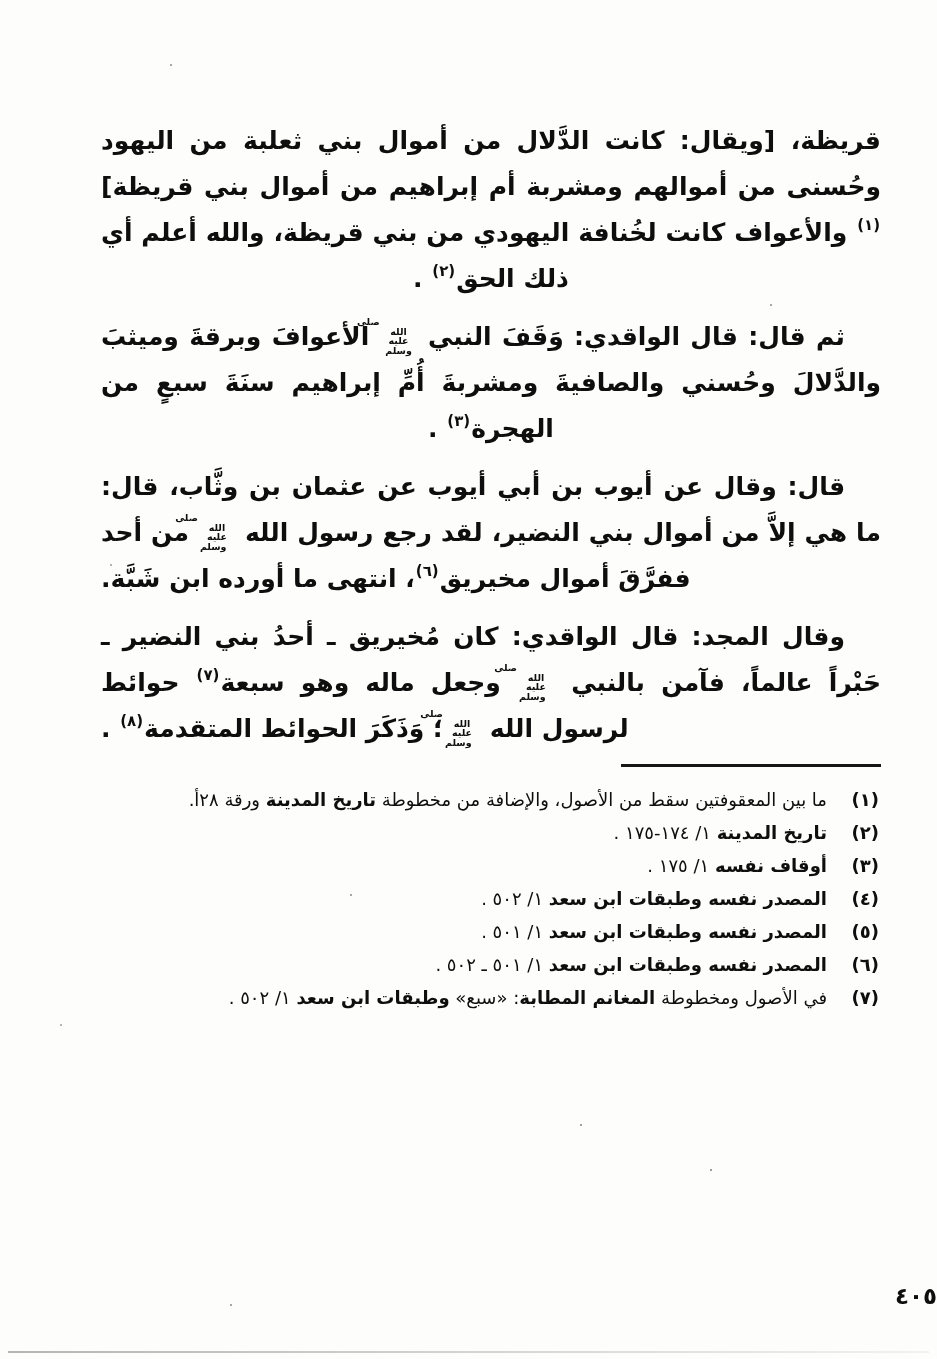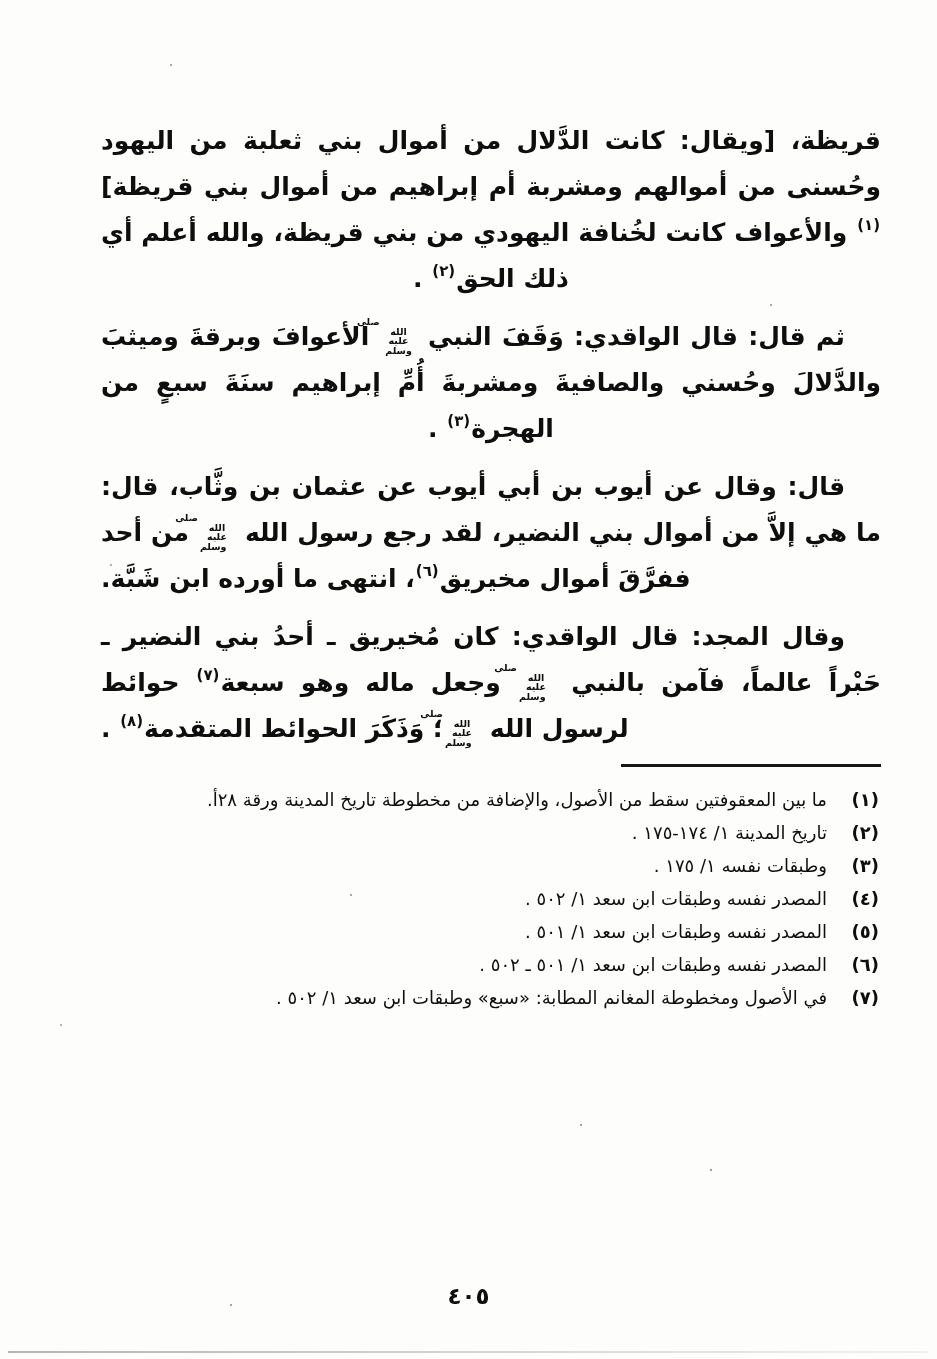--- a/index.html
+++ b/index.html
@@ -50,42 +50,42 @@
     margin:6px 0 16px auto;
   }
   .fn{
     position:relative;padding-right:54px;
     font-size:18px;font-weight:400;line-height:33px;
     text-align:justify;
   }
   .fn .marker{
     position:absolute;right:2px;top:0;font-weight:700;
   }
-  .b{font-weight:400;}
+  .b{font-weight:700;}
   .page-number{
     position:absolute;bottom:50px;left:0;width:100%;
-    text-align:center;font-size:23px;font-weight:700;direction:rtl;
+    font-size:23px;font-weight:700;direction:rtl;
   }
 </style>
 </head>
 <body>
 
 <div class="page">
   <div class="text-block">
     <div>
         <p class="para" style="text-align-last: center;">قريظة، [ويقال: كانت الدَّلال من أموال بني ثعلبة من اليهود وحُسنى من أموالهم ومشربة أم إبراهيم من أموال بني قريظة]<sup class="fnref">(١)</sup> والأعواف كانت لخُنافة اليهودي من بني قريظة، والله أعلم أي ذلك الحق<sup class="fnref">(٢)</sup> .</p>
         <p class="para indent" style="text-align-last: center;">ثم قال: قال الواقدي: وَقَفَ النبي <span class="saw">صلى الله عليه وسلم</span> الأعوافَ وبرقةَ وميثبَ والدَّلالَ وحُسني والصافيةَ ومشربةَ أُمِّ إبراهيم سنَةَ سبعٍ من الهجرة<sup class="fnref">(٣)</sup> .</p>
         <p class="para indent" style="text-align-last: left;">قال: وقال عن أيوب بن أبي أيوب عن عثمان بن وثَّاب، قال: ما هي إلاَّ من أموال بني النضير، لقد رجع رسول الله <span class="saw">صلى الله عليه وسلم</span> من أحد ففرَّقَ أموال مخيريق<sup class="fnref">(٦)</sup>، انتهى ما أورده ابن شَبَّة.</p>
         <p class="para indent" style="text-align-last: left;">وقال المجد: قال الواقدي: كان مُخيريق ـ أحدُ بني النضير ـ حَبْراً عالماً، فآمن بالنبي <span class="saw">صلى الله عليه وسلم</span> وجعل ماله وهو سبعة<sup class="fnref">(٧)</sup> حوائط لرسول الله <span class="saw">صلى الله عليه وسلم</span>؛ وَذَكَرَ الحوائط المتقدمة<sup class="fnref">(٨)</sup> .</p>
       </div>
     <div class="fn-sep"></div>
     <div>
         <div class="fn"><span class="marker">(١)</span>ما بين المعقوفتين سقط من الأصول، والإضافة من مخطوطة <span class="b">تاريخ المدينة</span> ورقة ٢٨أ.</div>
         <div class="fn"><span class="marker">(٢)</span><span class="b">تاريخ المدينة</span> ١/ ١٧٤-١٧٥ .</div>
-        <div class="fn"><span class="marker">(٣)</span><span class="b">وطبقات نفسه</span> ١/ ١٧٥ .</div>
+        <div class="fn"><span class="marker">(٣)</span><span class="b">أوقاف نفسه</span> ١/ ١٧٥ .</div>
         <div class="fn"><span class="marker">(٤)</span><span class="b">المصدر نفسه وطبقات ابن سعد</span> ١/ ٥٠٢ .</div>
         <div class="fn"><span class="marker">(٥)</span><span class="b">المصدر نفسه وطبقات ابن سعد</span> ١/ ٥٠١ .</div>
         <div class="fn"><span class="marker">(٦)</span><span class="b">المصدر نفسه وطبقات ابن سعد</span> ١/ ٥٠١ ـ ٥٠٢ .</div>
         <div class="fn"><span class="marker">(٧)</span>في الأصول ومخطوطة <span class="b">المغانم المطابة</span>: «سبع» <span class="b">وطبقات ابن سعد</span> ١/ ٥٠٢ .</div>
       </div>
   </div>
   <div class="page-number">٤٠٥</div>
 </div>
 
 </body></html>

